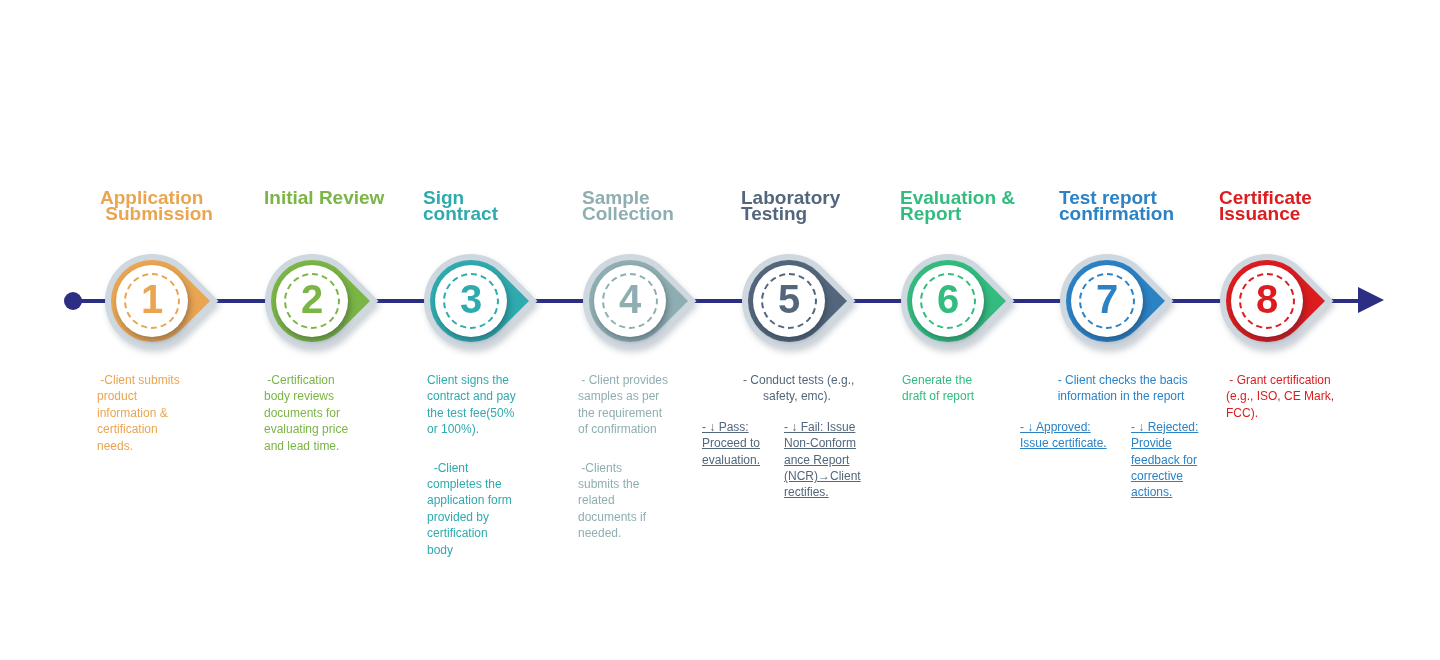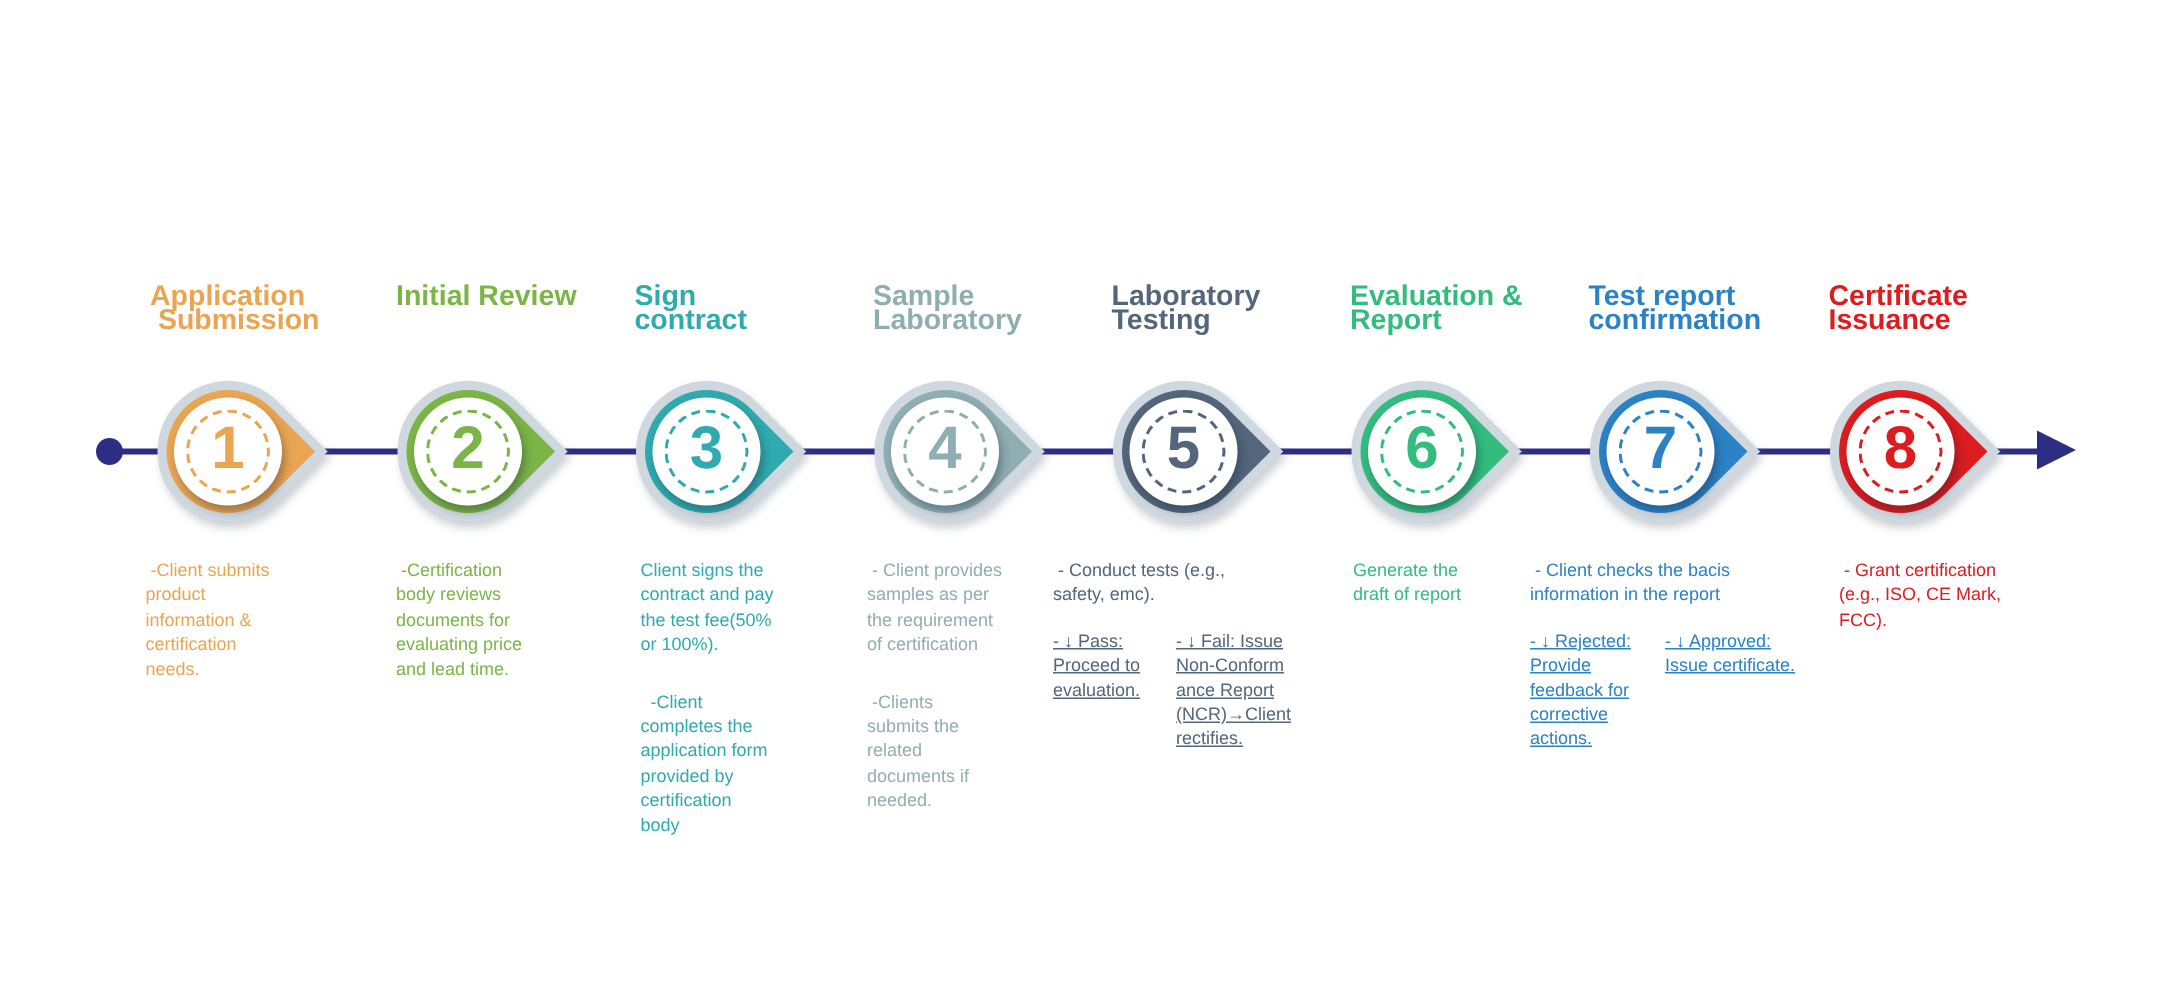--- a/index.html
+++ b/index.html
@@ -52,21 +52,21 @@
   .desc p { white-space:pre-wrap; margin:0 0 22px 0; }
   .s1 .desc{left:-55px; width:120px}
   .s2 .desc{left:-48px; width:115px}
   .s3 .desc{left:-44px; width:125px}
   .s4 .desc{left:-52px; width:120px}
   .s5 .desc{left:-87px; width:190px}
   .s6 .desc{left:-46px; width:115px}
   .s7 .desc{left:-87px; width:202px}
   .s8 .desc{left:-41px; width:150px}
   .s6 .desc p { margin-bottom:6px; }
-  .s5 .desc p, .s7 .desc p { margin-bottom:14px; }
+  .s5 .desc p, .s7 .desc p { margin-bottom:14px;text-align:center; }
   .cols { display:flex; }
   .col  { white-space:pre-wrap; flex:0 0 auto;text-decoration:underline; }
   .s5 .colL{width:76px; margin-right:6px} .s5 .colR{width:104px}
   .s7 .colL{width:106px; margin-right:5px} .s7 .colR{width:90px}
 </style>
 </head>
 <body>
 
 <div class="canvas">
 
@@ -130,33 +130,33 @@
 completes the
 application form
 provided by
 certification
 body</p>
     </div>
   </div>
 
   <div class="step s4" style="--c: #8FAEB2;">
     <div class="title">Sample
-Laboratory</div>
+Collection</div>
     <div class="pin-wrap">
       <div class="pin outer"></div>
       <div class="pin inner"></div>
       <div class="pin-circle"></div>
       <div class="pin-dash"></div>
       <div class="pin-num">4</div>
     </div>
     <div class="desc">
       <p> - Client provides
 samples as per
 the requirement
-of certification</p>
+of confirmation</p>
       <p> -Clients
 submits the
 related
 documents if
 needed.</p>
     </div>
   </div>
 
   <div class="step s5" style="--c: #53667B;">
     <div class="title">Laboratory
@@ -207,27 +207,27 @@
       <div class="pin outer"></div>
       <div class="pin inner"></div>
       <div class="pin-circle"></div>
       <div class="pin-dash"></div>
       <div class="pin-num">7</div>
     </div>
     <div class="desc">
       <p> - Client checks the bacis
 information in the report</p>
       <div class="cols">
+        <div class="col colL">- ↓ Approved:
+Issue certificate.</div>
         <div class="col colR">- ↓ Rejected:
 Provide
 feedback for
 corrective
 actions.</div>
-        <div class="col colL">- ↓ Approved:
-Issue certificate.</div>
       </div>
     </div>
   </div>
 
   <div class="step s8" style="--c: #DC1C1E;">
     <div class="title">Certificate
 Issuance</div>
     <div class="pin-wrap">
       <div class="pin outer"></div>
       <div class="pin inner"></div>

